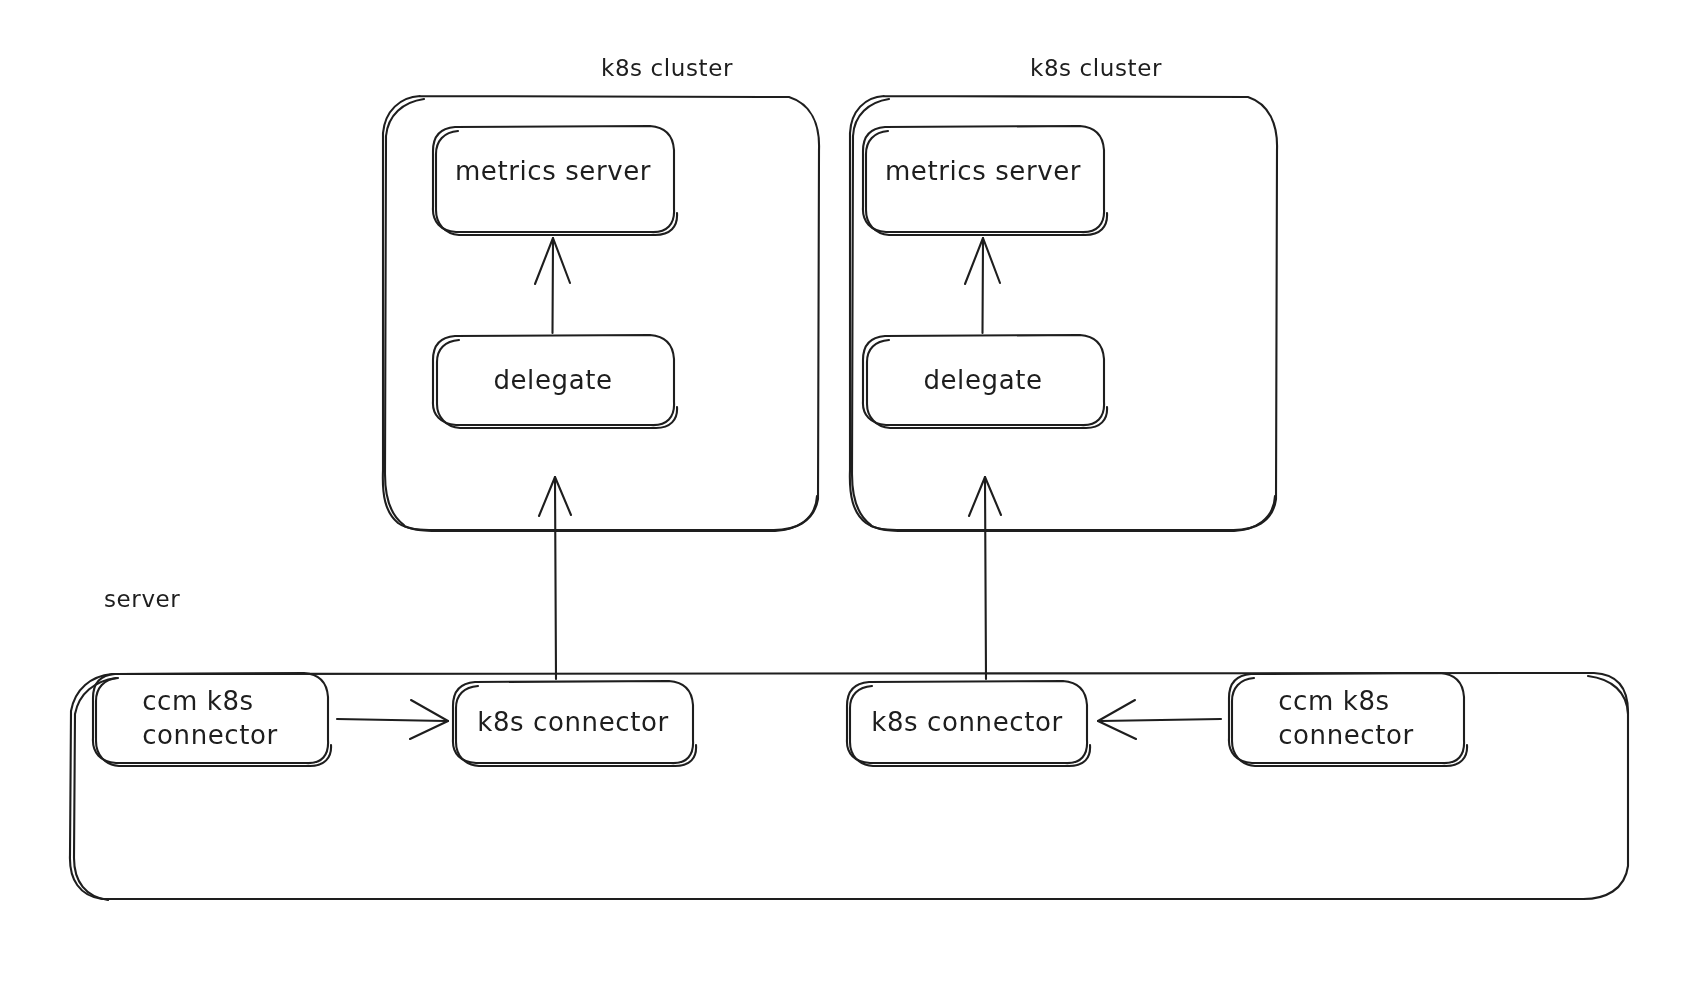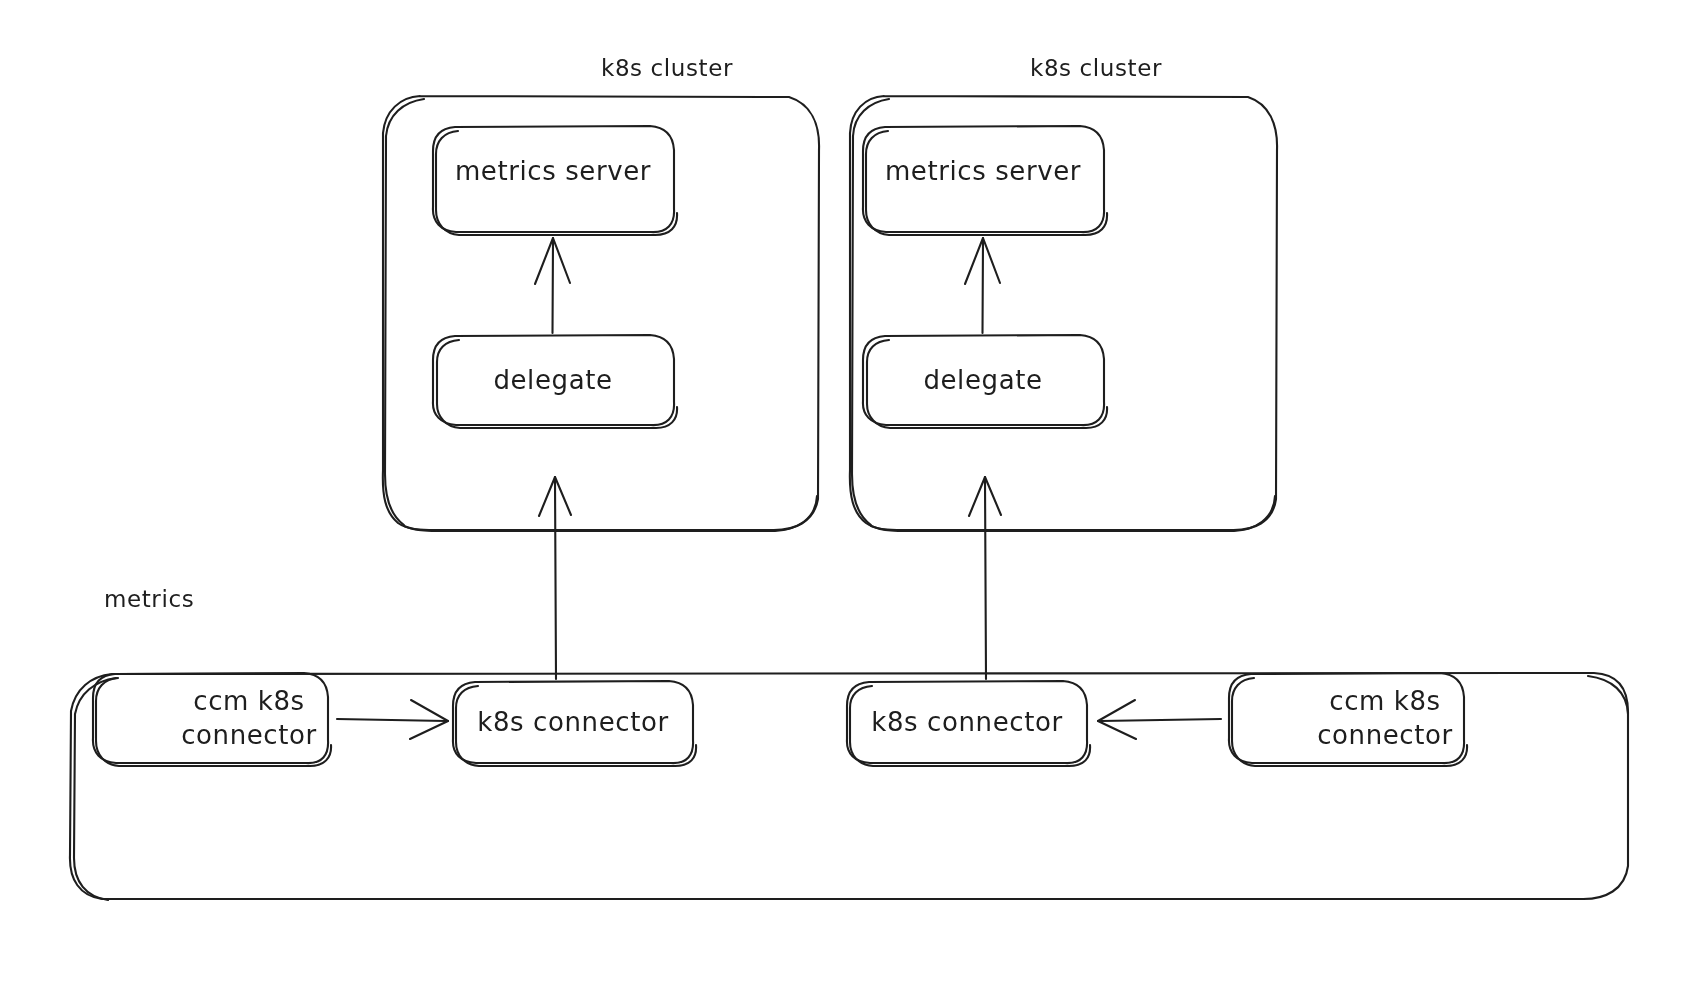--- a/index.html
+++ b/index.html
@@ -2,22 +2,22 @@
 <html><head>
 <meta charset="utf-8">
 <style>
   html,body{margin:0;padding:0;background:#ffffff;}
   body{width:1694px;height:984px;font-family:"DejaVu Sans",sans-serif;overflow:hidden;}
   #canvas{position:relative;width:1352px;height:984px;background:#ffffff;}
   svg.layer{position:absolute;left:0;top:0;width:1694px;height:984px;}
   .lbl{position:absolute;font-family:"DejaVu Sans",sans-serif;color:#1e1e1e;
        white-space:nowrap;letter-spacing:.6px;}
   .container-label{font-size:23px;}
-  .node-label{font-size:26px;text-align:center;line-height:1.25;}
-  .node-label.two-line{line-height:1.30;margin-left:39px;}
+  .node-label{font-size:26px;line-height:1.25;}
+  .node-label.two-line{line-height:1.30;}
   .center{transform:translate(-50%,-50%);}
 </style>
 </head>
 <body>
 
 <div id="canvas">
 
   <svg class="layer" viewBox="0 0 1694 984" xmlns="http://www.w3.org/2000/svg">
     <g fill="none" stroke="#1e1e1e" stroke-width="2.1" stroke-linecap="round" stroke-linejoin="round">
 
@@ -137,21 +137,21 @@
         <path d="M1098 721 L1136 739"></path>
       </g>
 
     </g>
   </svg>
 
   <div class="lbl container-label center" style="left:667px;top:68px;">k8s cluster</div>
 
   <div class="lbl container-label center" style="left:1096px;top:68px;">k8s cluster</div>
 
-  <div class="lbl container-label" style="left:104px;top:586px;">metrics</div>
+  <div class="lbl container-label" style="left:104px;top:586px;">server</div>
 
   <div class="lbl node-label center" style="left:553px;top:171px;">metrics server</div>
 
   <div class="lbl node-label center" style="left:553px;top:380px;">delegate</div>
 
   <div class="lbl node-label center" style="left:983px;top:171px;">metrics server</div>
 
   <div class="lbl node-label center" style="left:983px;top:380px;">delegate</div>
 
   <div class="lbl node-label two-line center" style="left:210px;top:719px;">

